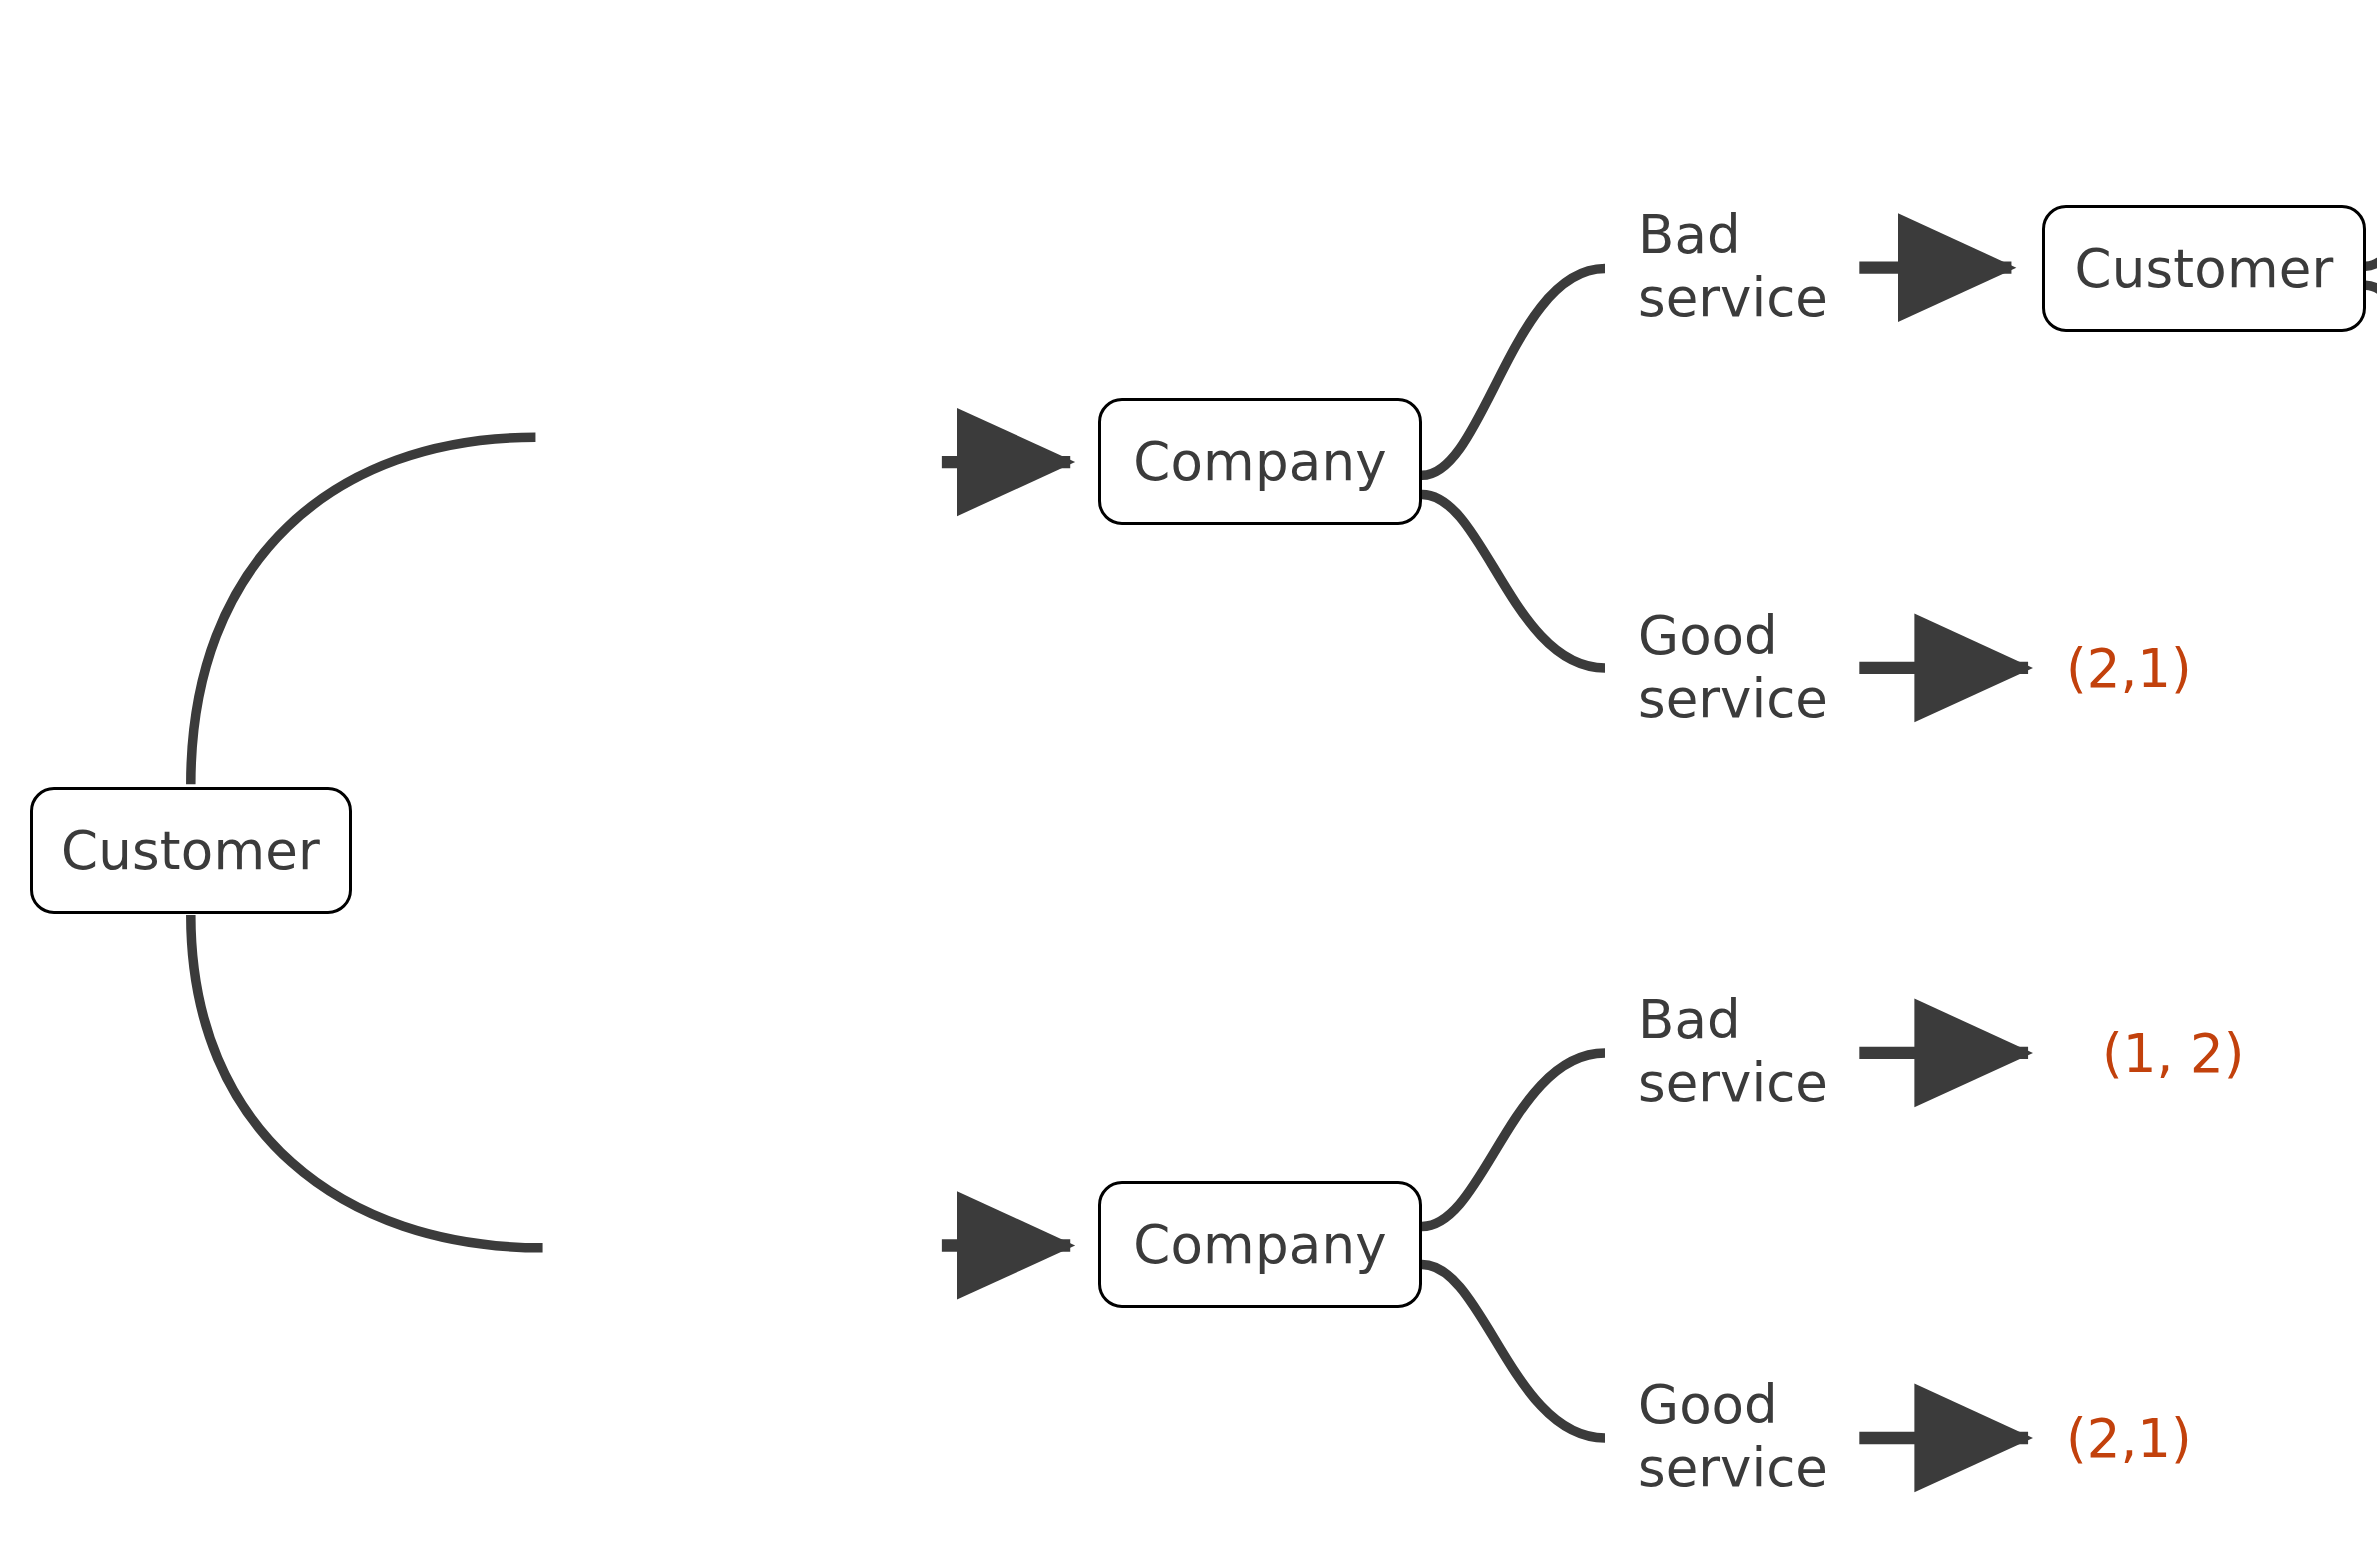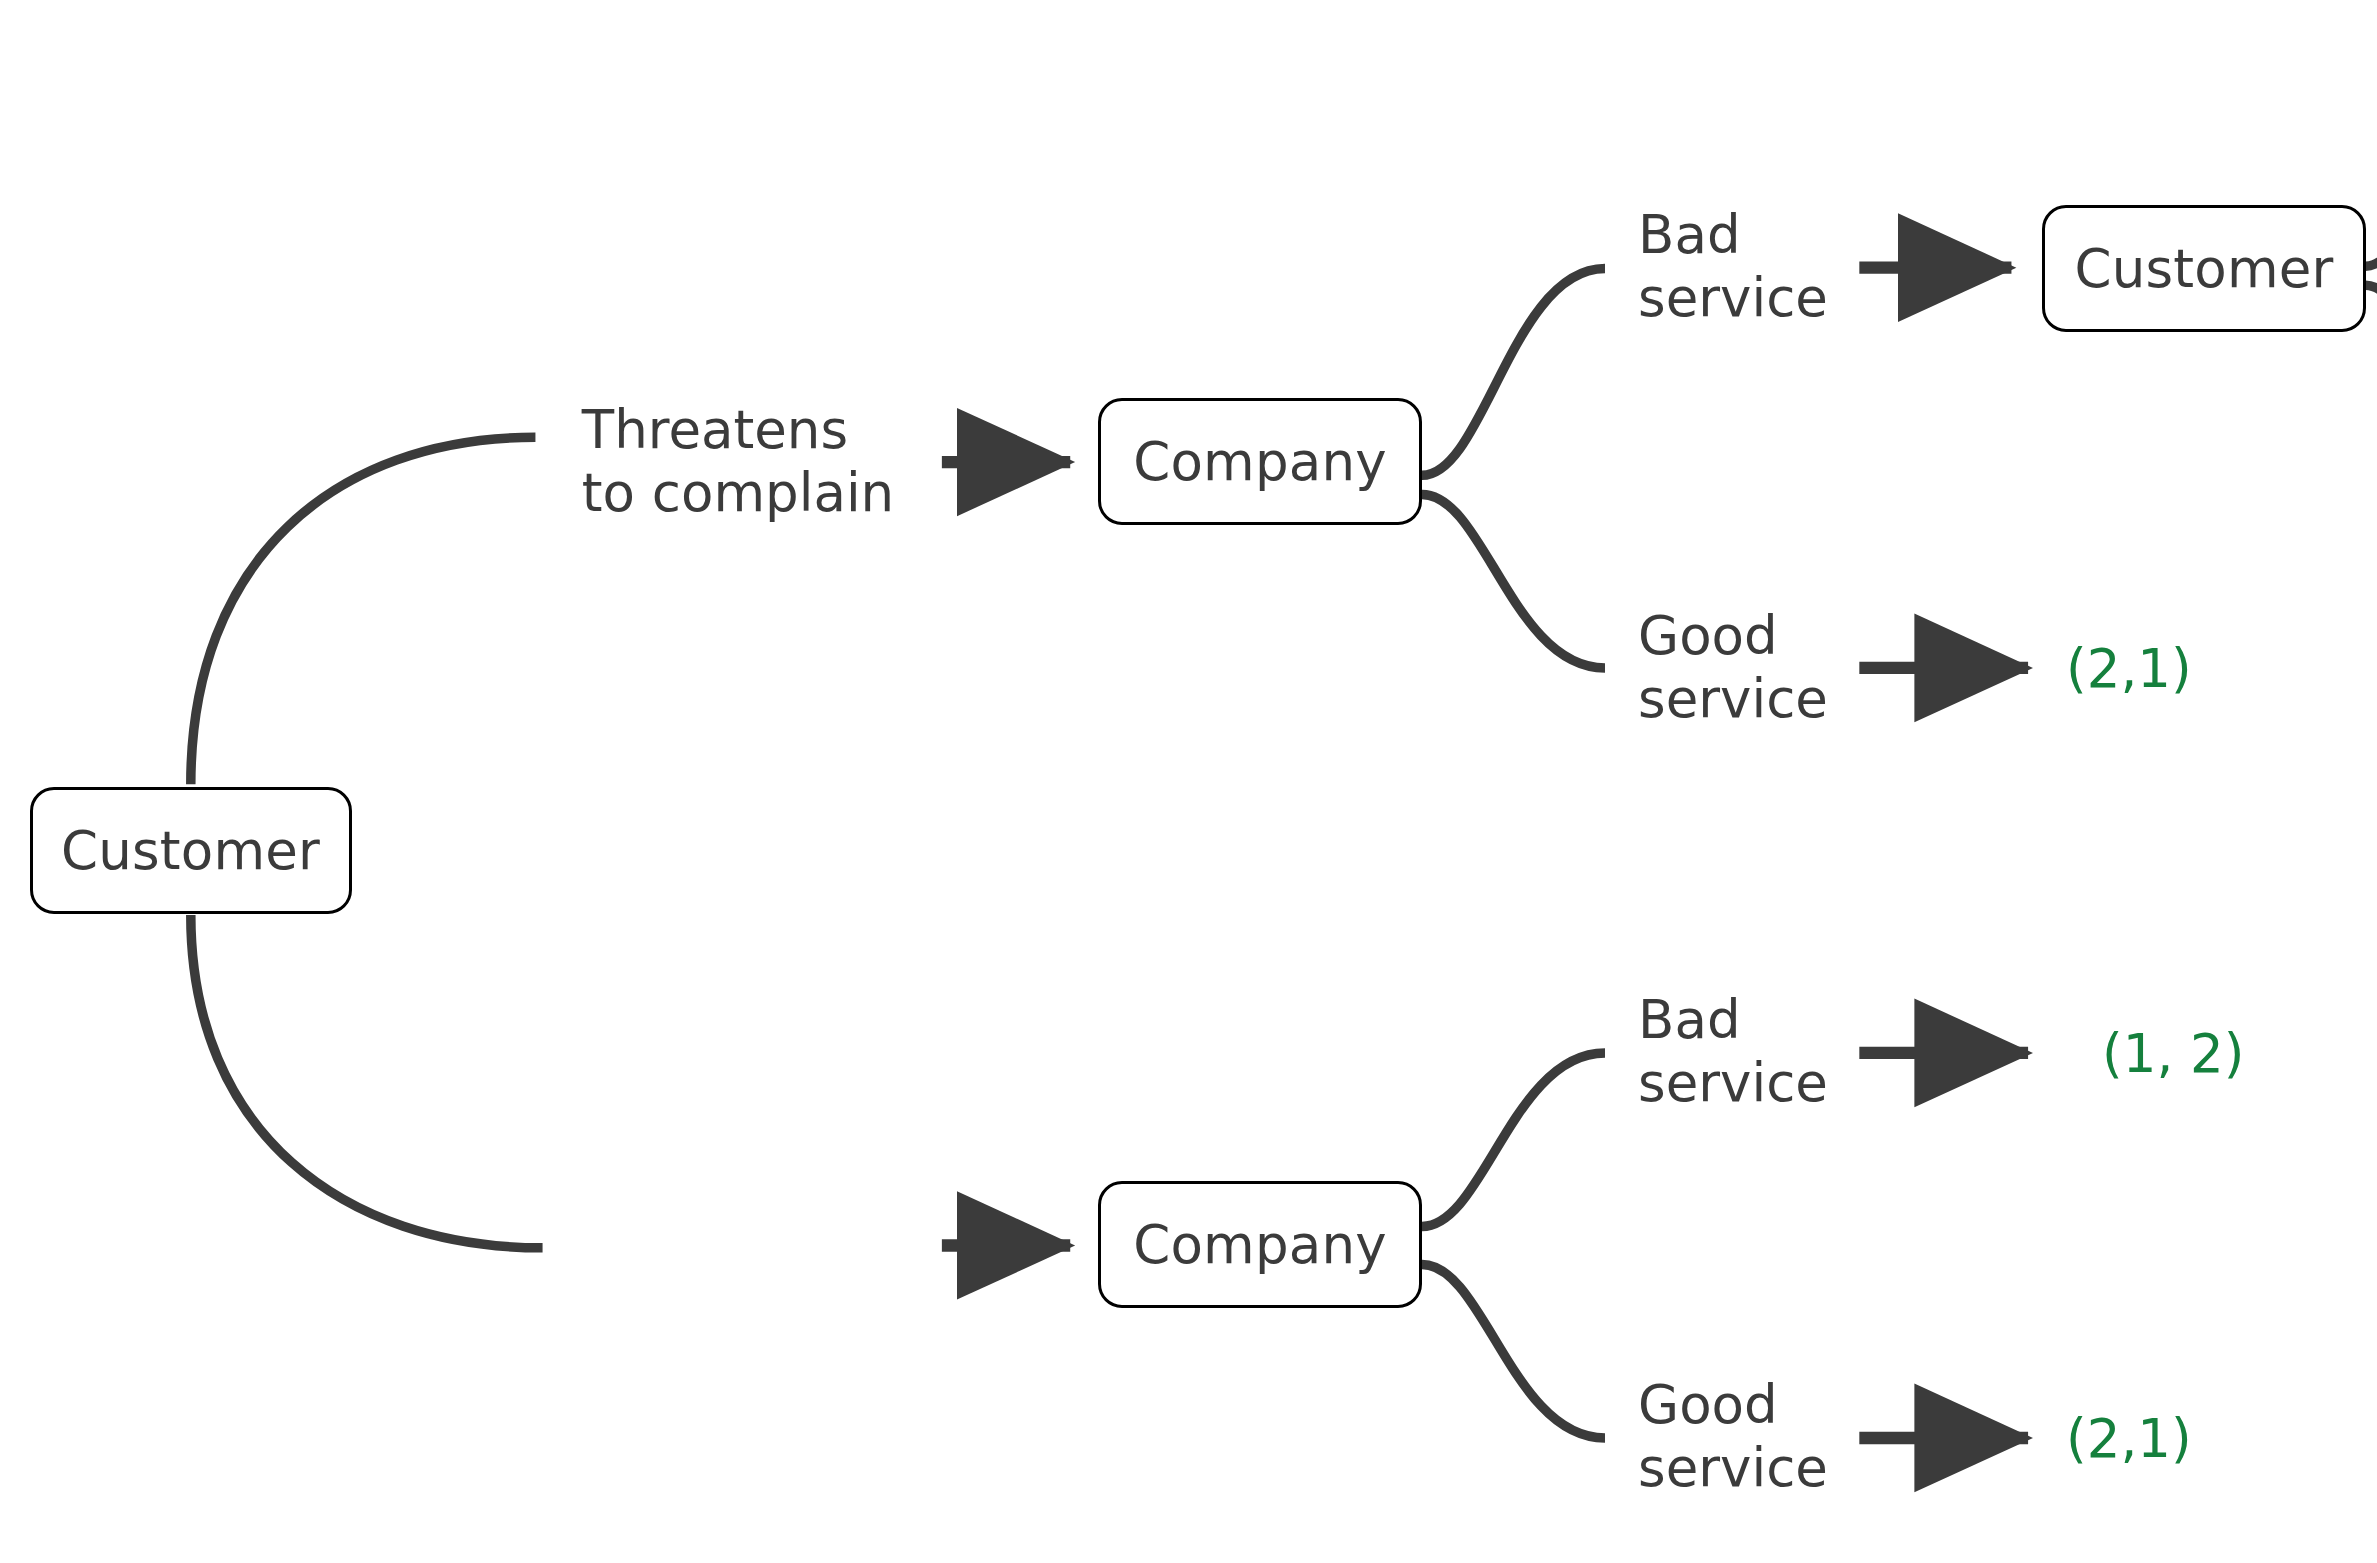--- a/index.html
+++ b/index.html
@@ -29,21 +29,21 @@
     color:#3b3b3b;
     font-size:53px;
     line-height:1.18;
     text-align:left;
     white-space:pre-line;
     transform:translate(-50%,-50%);
     z-index:4;
   }
   .payoff{
     position:absolute;
-    color:#15803d;
+    color:#c2410c;
     font-size:53px;
     line-height:1;
     white-space:nowrap;
     transform:translate(0,-50%);
     z-index:4;
   }
 </style>
 </head>
 <body>
 
@@ -93,22 +93,20 @@
   </div>
 
   <div class="node" style="left:2042px;top:205px;width:324px;height:127px;">
     <span>Customer</span>
   </div>
 
   <div class="node" style="left:1098px;top:1181px;width:324px;height:127px;">
     <span>Company</span>
   </div>
 
-  <div class="lbl" style="left:738px;top:462px;">Threatens
-to complain</div>
 
 
   <div class="lbl" style="left:1733px;top:267px;">Bad
 service</div>
 
   <div class="lbl" style="left:1733px;top:668px;">Good
 service</div>
 
   <div class="lbl" style="left:1733px;top:1052px;">Bad
 service</div>

